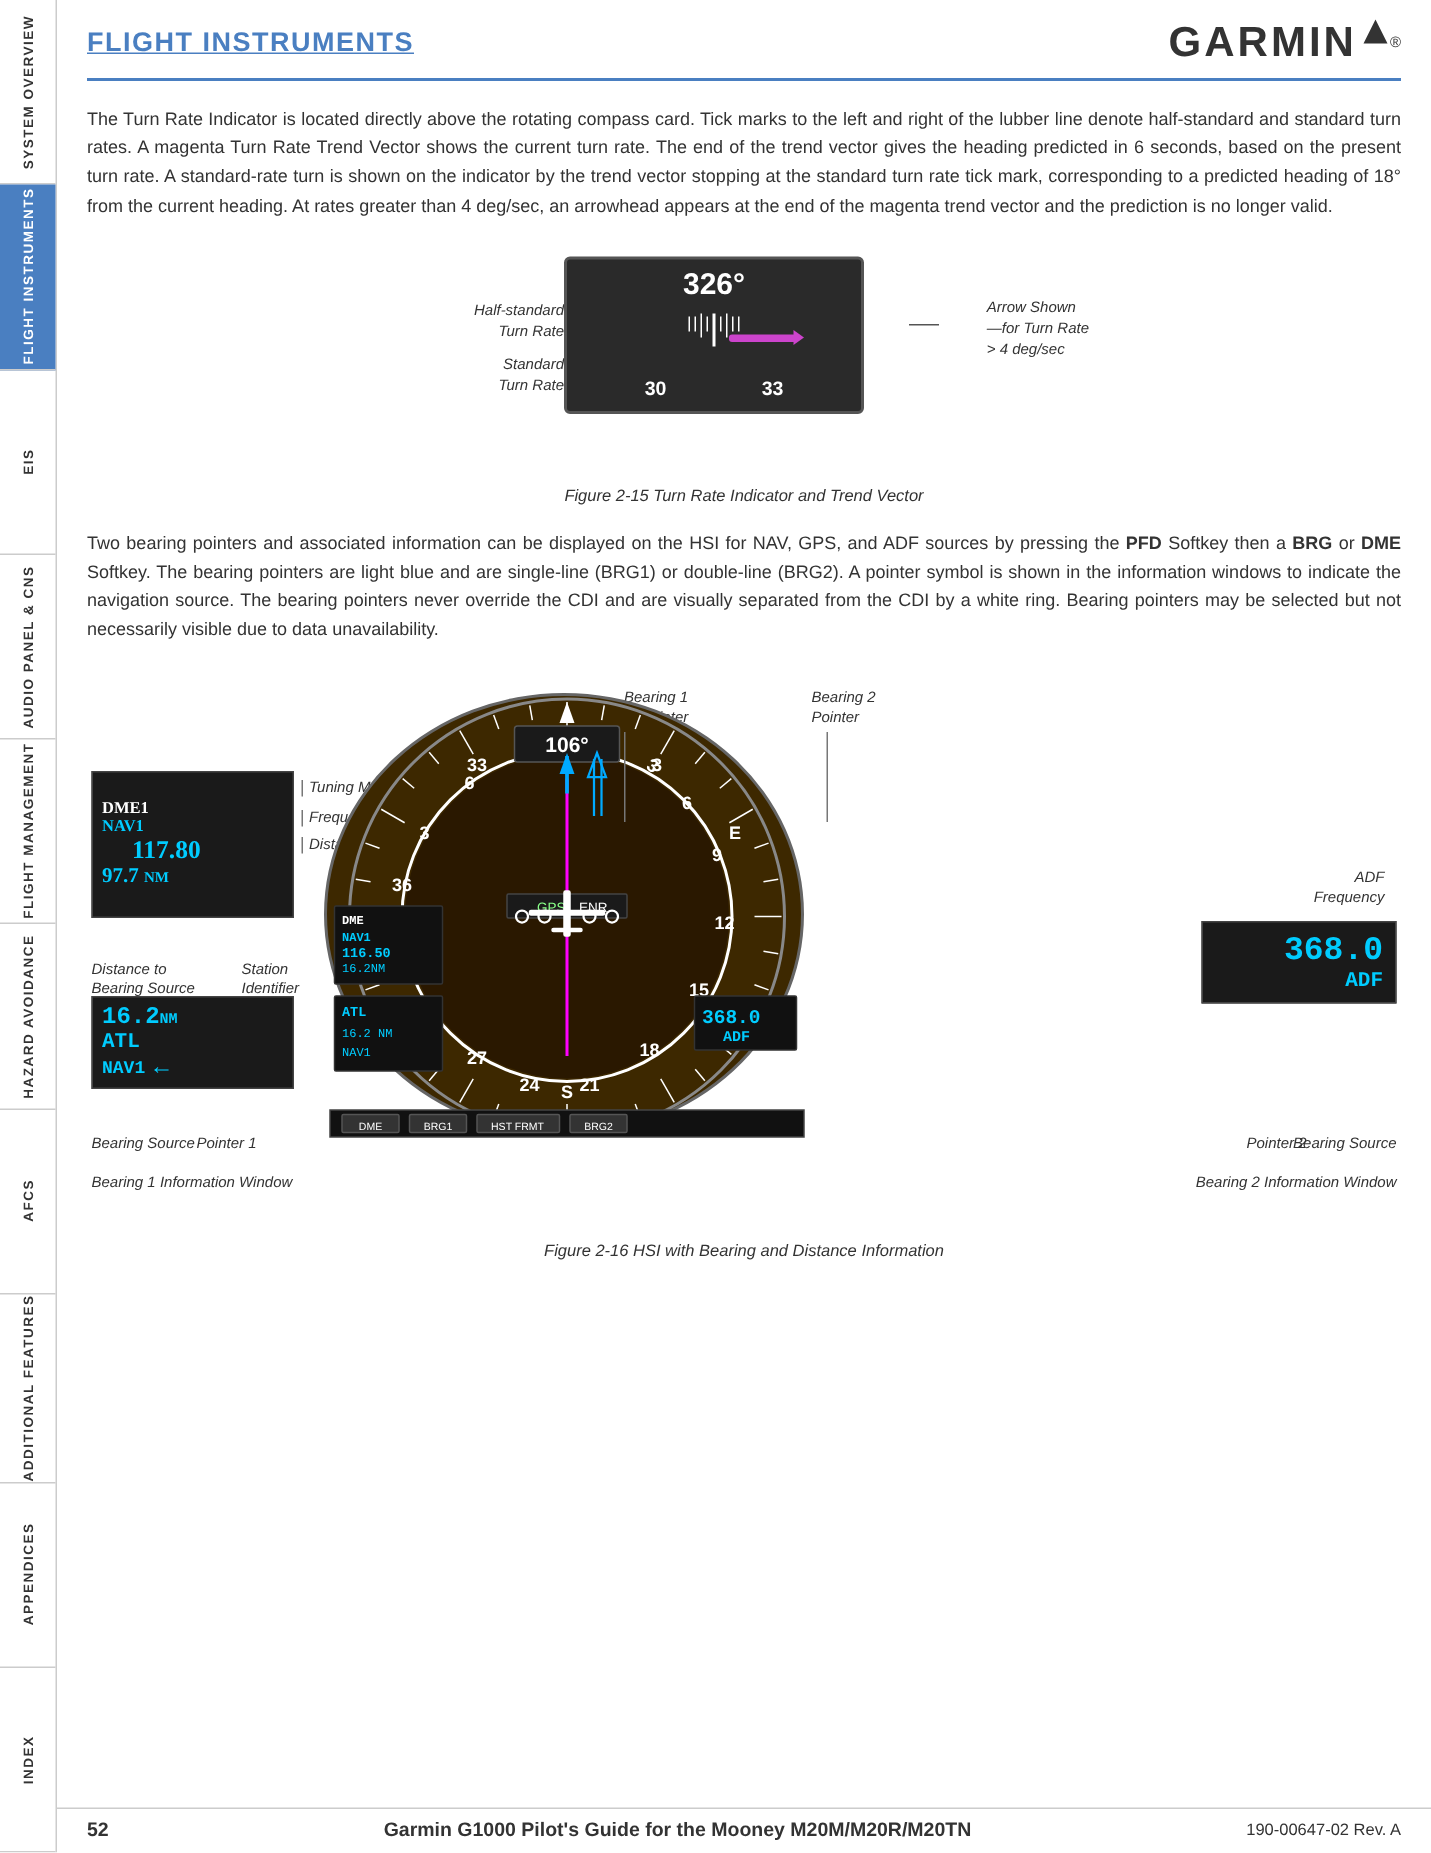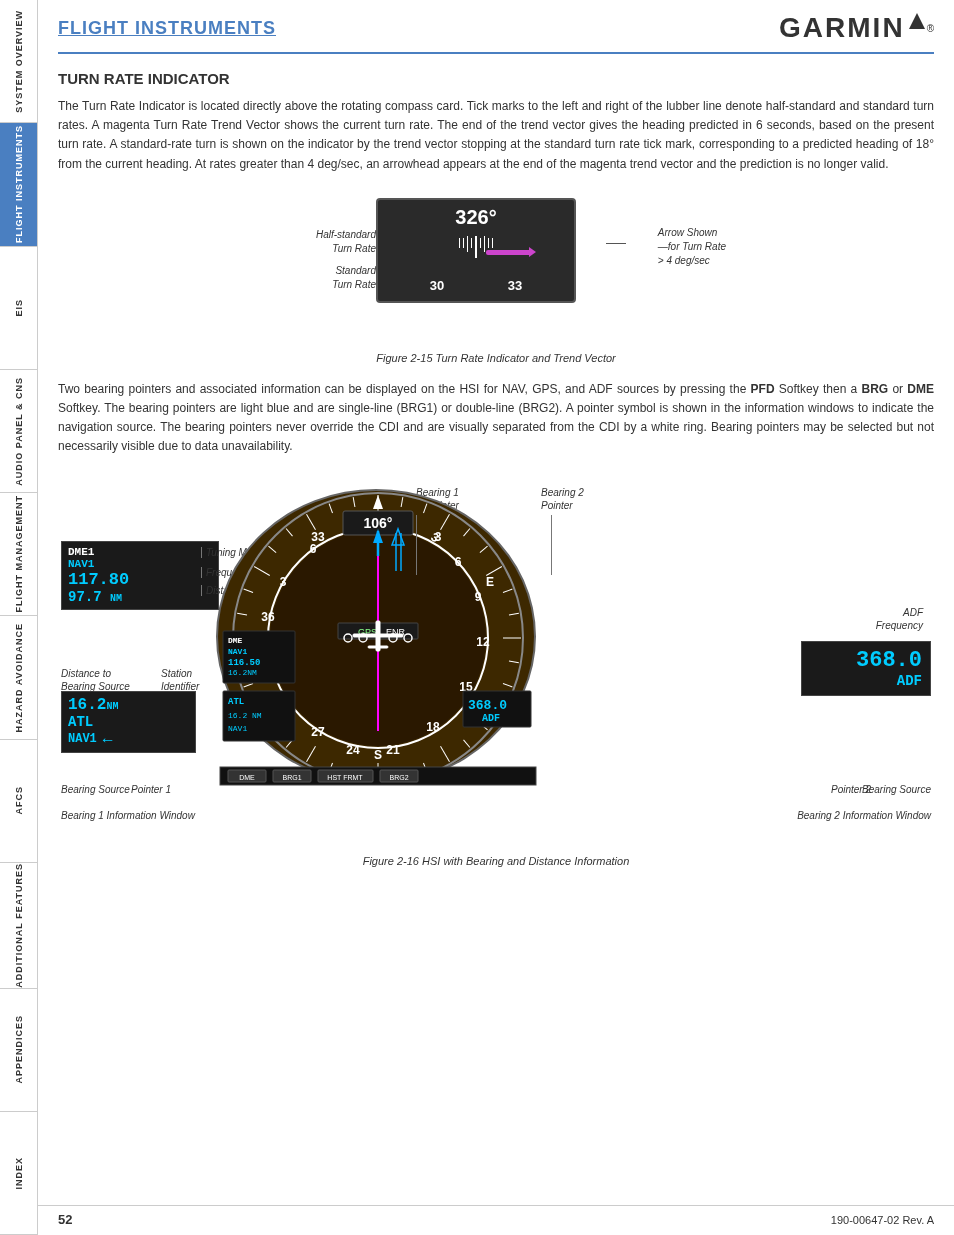--- a/index.html
+++ b/index.html
@@ -240,21 +240,20 @@
   <div class="header">
     <div class="header-title">FLIGHT INSTRUMENTS</div>
     <div class="garmin-logo">
       <span class="logo-text">GARMIN</span>
       <span class="logo-triangle"></span>
       <span class="reg">®</span>
     </div>
   </div>
 
   <div style="margin-bottom: 14px;">
-    <div class="section-heading">TURN RATE INDICATOR</div>
     <p class="body-text">The Turn Rate Indicator is located directly above the rotating compass card.  Tick marks to the left and right of the lubber line denote half-standard and standard turn rates.  A magenta Turn Rate Trend Vector shows the current turn rate.  The end of the trend vector gives the heading predicted in 6 seconds, based on the present turn rate.  A standard-rate turn is shown on the indicator by the trend vector stopping at the standard turn rate tick mark, corresponding to a predicted heading of 18° from the current heading.  At rates greater than 4 deg/sec, an arrowhead appears at the end of the magenta trend vector and the prediction is no longer valid.</p>
 
     <div class="figure-container">
       <div class="turn-rate-figure" style="position:relative; width:460px; height:140px; margin: 0 auto;">
 
         <div style="position:absolute; left:0; top:40px; font-size:10px; color:#333; font-style:italic; text-align:right; width:110px; line-height:1.4;">
           Half-standard<br>Turn Rate
         </div>
         <div style="position:absolute; left:10px; top:76px; font-size:10px; color:#333; font-style:italic; text-align:right; width:100px; line-height:1.4;">
           Standard<br>Turn Rate
@@ -299,24 +298,24 @@
   </div>
 
   <div class="bearing-section">
     <p class="body-text">
       <span>Two bearing pointers and associated information can be displayed on the HSI for NAV, GPS, and ADF sources by pressing the </span><strong>PFD</strong><span> Softkey then a </span><strong>BRG</strong><span> or </span><strong>DME</strong><span> Softkey.  The bearing pointers are light blue and are single-line (BRG1) or double-line (BRG2).  A pointer symbol is shown in the information windows to indicate the navigation source.  The bearing pointers never override the CDI and are visually separated from the CDI by a white ring.  Bearing pointers may be selected but not necessarily visible due to data unavailability.</span>
     </p>
 
     <div class="figure-container">
       <div style="position:relative; width:870px; height:360px;">
 
-        <div style="position:absolute; left:0; top:70px; width:158px; background:#1a1a1a; border:1px solid #444; padding:4px 6px; font-family:Liberation Mono, monospace;">
+        <div style="position:absolute; left:0; top:70px; width:135px; background:#1a1a1a; border:1px solid #444; padding:18px 6px; font-family:Liberation Serif, serif;">
           <div style="font-size:11px; color:white; font-weight:bold;">DME1</div>
           <div style="font-size:11px; color:#00ccff; font-weight:bold;">NAV1</div>
-          <div style="font-size:17px; color:#00ccff; font-weight:bold;">117.80</div>
+          <div style="font-size:17px; color:#00ccff; font-weight:bold;margin-left:20px;">117.80</div>
           <div style="font-size:14px; color:#00ccff; font-weight:bold;">97.7 <span style="font-size:10px;">NM</span></div>
         </div>
 
         <div style="position:absolute; left:140px; top:76px; font-size:10px; color:#333; font-style:italic; border-left:1px solid #777; padding-left:4px;">Tuning Mode</div>
         <div style="position:absolute; left:140px; top:96px; font-size:10px; color:#333; font-style:italic; border-left:1px solid #777; padding-left:4px;">Frequency</div>
         <div style="position:absolute; left:140px; top:114px; font-size:10px; color:#333; font-style:italic; border-left:1px solid #777; padding-left:4px;">Distance</div>
 
         <div style="position:absolute; left:0; top:220px; width:135px; background:#1a1a1a; border:1px solid #444; padding:4px 6px; font-family:'Courier New',monospace;">
           <div style="font-size:16px; color:#00ccff; font-weight:bold;">16.2<span style="font-size:10px;">NM</span></div>
           <div style="font-size:14px; color:#00ccff; font-weight:bold;">ATL</div>
@@ -487,14 +486,15 @@
       </div>
 
       <div class="figure-caption">Figure 2-16  HSI with Bearing and Distance Information</div>
     </div>
   </div>
 
 </div>
 
 <div class="footer">
   <div class="footer-page">52</div>
+  <div class="footer-title">Garmin G1000 Pilot's Guide for the Mooney M20M/M20R/M20TN</div>
   <div class="footer-doc">190-00647-02  Rev. A</div>
 </div>
 
 </body></html>

